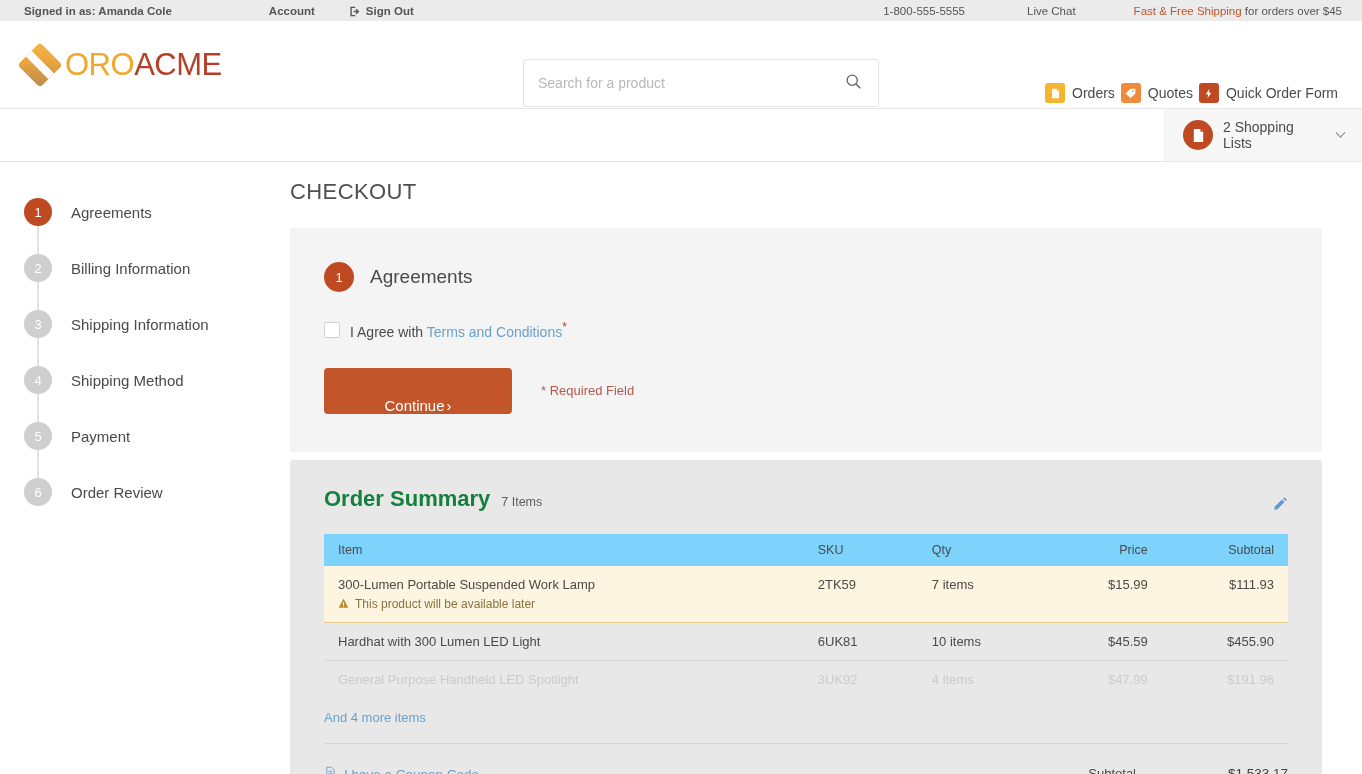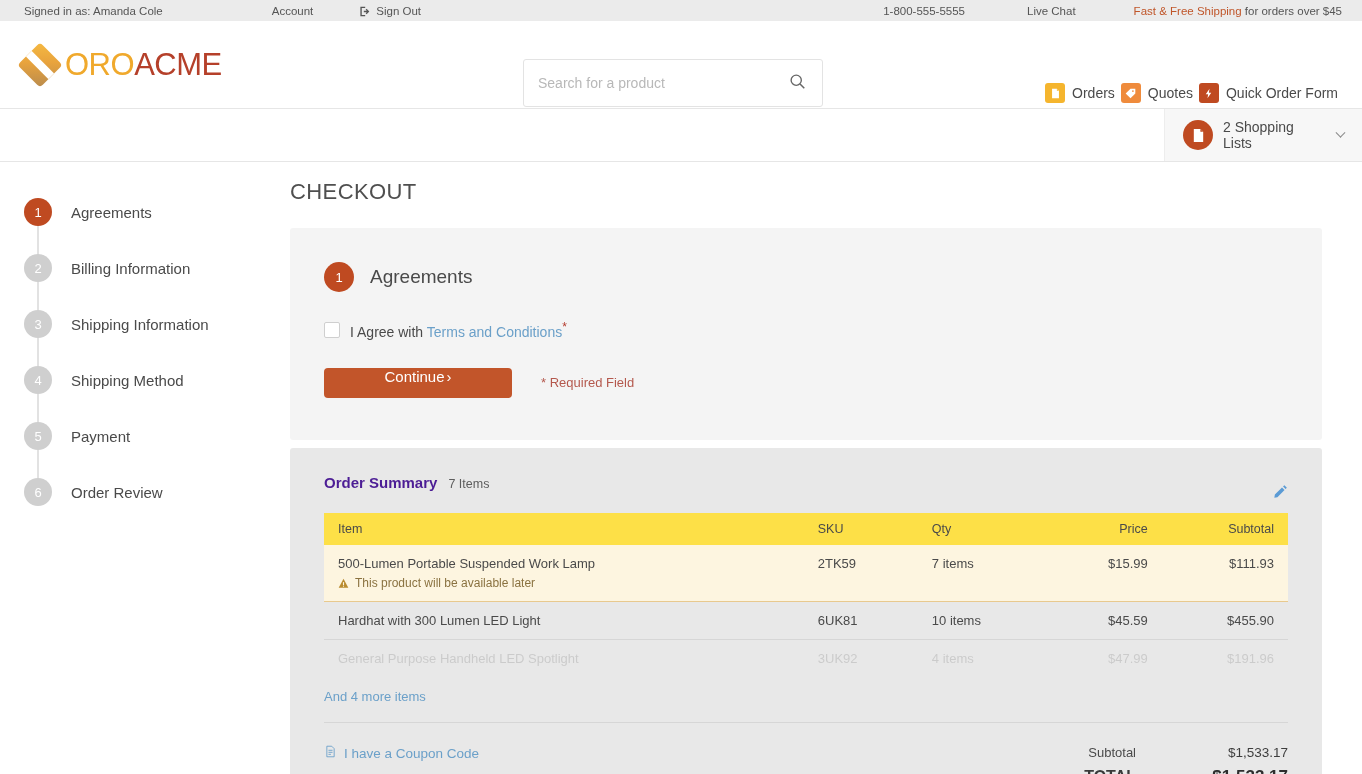--- a/index.html
+++ b/index.html
@@ -17,21 +17,21 @@
   .topbar {
     height: 21px;
     background: #ebebeb;
     display: flex;
     align-items: center;
     font-size: 11.5px;
     color: #555;
     padding: 0 20px 0 24px;
     position: relative;
   }
-  .topbar-left { display: flex; align-items: center; gap: 12px; }
+  .topbar-left { display: flex; align-items: center; gap: 0; font-weight: bold; }
   .tb-item { margin-right: 0; color: #555; text-decoration: none; white-space: nowrap; }
   .tb-signed { margin-right: 97px; }
   .tb-account { margin-right: 34px; }
   .tb-signout { display: flex; align-items: center; gap: 6px; }
   .signout-icon { display: inline-block; width: 11px; height: 11px; position: relative; top: 1px; }
   .topbar-right {
     margin-left: auto;
     display: flex;
     align-items: center;
     font-size: 11.5px;
@@ -67,21 +67,21 @@
     background: #ffffff;
   }
   .logo-text { font-size: 31px; letter-spacing: -0.5px; font-family: "Liberation Sans", sans-serif; font-weight: 400; }
   .logo-oro { color: #f0a92c; }
   .logo-acme { color: #b5402a; }
 
   .searchbox {
     position: absolute;
     left: 523px;
     top: 38px;
-    width: 300px;
+    width: 356px;
     height: 48px;
     border: 1px solid #e3e3e3;
     border-radius: 3px;
     background: #fff;
     display: flex;
     align-items: center;
     padding: 0 14px;
   }
   .searchbox input {
     flex: 1;
@@ -248,51 +248,51 @@
   .agree-link { color: #6ba0c9; text-decoration: none; }
   .req-star { color: #b43c2e; font-size: 12px; vertical-align: super; }
 
   .cta-row { display: flex; align-items: center; gap: 29px; }
   .btn-continue {
     background: #c2552a;
     color: #fff;
     border: 0;
     border-radius: 4px;
     width: 188px;
-    height: 30px;
+    height: 46px;
     font-size: 15px;
     font-family: "Liberation Sans", sans-serif;
     cursor: pointer;
-    display: flex; align-items: flex-start; justify-content: center;
+    display: flex; align-items: flex-end; justify-content: center;
     gap: 2px;
   }
   .req-note { font-size: 13px; color: #b4584d; }
 
   
   .panel-summary {
     background: #e8e8e8;
     border-radius: 3px;
     margin-top: 8px;
     padding: 26px 34px 36px 34px;
     position: relative;
     min-height: 355px;
   }
   .sum-head { display: flex; align-items: baseline; gap: 11px; margin-bottom: 22px; }
-  .sum-title { font-size: 15px; color: #4c1d95; font-weight: bold; }
+  .sum-title { font-size: 22px; color: #15803d; font-weight: bold; }
   .sum-count { font-size: 12.5px; color: #5d5d5d; }
   .edit-btn {
     position: absolute;
     right: 34px; top: 36px;
     background: none; border: 0; cursor: pointer; padding: 0;
     line-height: 0;
   }
 
   table.summary { width: 100%; border-collapse: collapse; }
   table.summary th {
-    background: #fde047;
+    background: #7dd3fc;
     font-size: 12.5px;
     font-weight: 400;
     color: #4a4a4a;
     text-align: left;
     padding: 9px 14px;
   }
   table.summary th.num, table.summary td.num { text-align: right; }
   table.summary td {
     padding: 11px 14px;
     font-size: 13px;
@@ -482,21 +482,21 @@
             <th>Item</th>
             <th>SKU</th>
             <th>Qty</th>
             <th class="num">Price</th>
             <th class="num">Subtotal</th>
           </tr>
         </thead>
         <tbody>
           <tr class="row-warn">
             <td>
-              <div>500-Lumen Portable Suspended Work Lamp</div>
+              <div>300-Lumen Portable Suspended Work Lamp</div>
               <div class="warn-line">
                 <span class="warn-ico">
                   <svg width="11" height="11" viewBox="0 0 16 16">
                       <path fill="#b98b2e" d="M8 1L15 14H1z"></path>
                       <rect x="7.2" y="6" width="1.6" height="4.4" fill="#fdf5e0"></rect>
                       <rect x="7.2" y="11.2" width="1.6" height="1.5" fill="#fdf5e0"></rect>
                     </svg>
                 </span>
                 <span>This product will be available later</span>
               </div>

